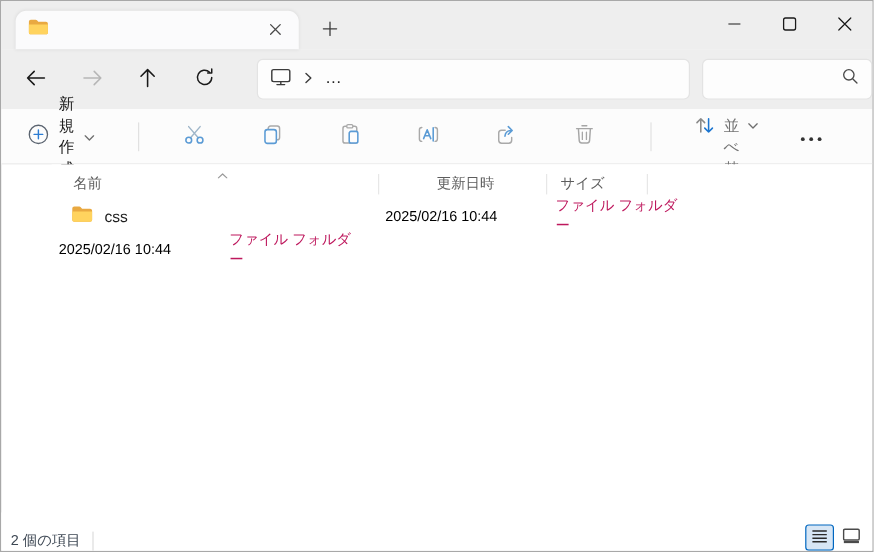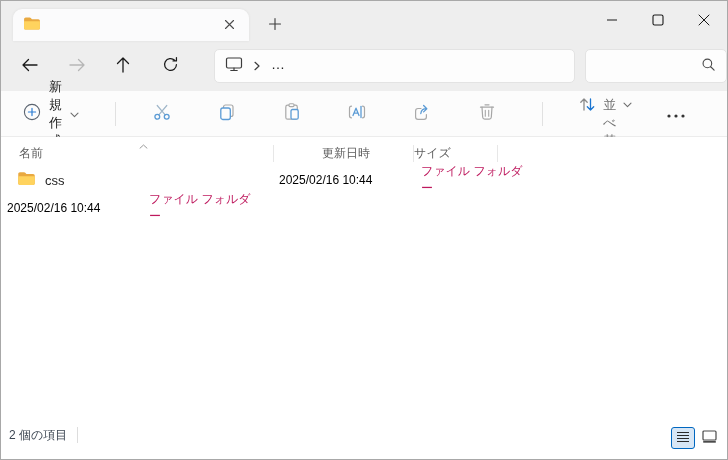--- a/index.html
+++ b/index.html
@@ -74,46 +74,46 @@
   .tb-sort, .tb-details {
     display: flex; align-items: flex-start; gap: 7px; height: 36px; padding: 0 9px;
     background: transparent; border: none; border-radius: 4px;
     font-size: 13px; color: #737373;
     font-family: "Liberation Sans", "DejaVu Sans", sans-serif;
   }
   .tb-more { width: 38px; }
   .tb-spacer { flex: 1; }
   .chev { color:#6e6e6e; }
   
-  .listarea { flex: 1; background: #fff; padding-top: 3px; position: relative; }
+  .listarea { flex: 1; background: #fff; padding-top: 3px; position: relative; margin-left: 42px; }
   .header-row {
     display: flex; align-items: center; height: 25px; margin-top: 1px;
     font-size: 12px; color: #5d5d5d;
   }
   .hcell { position: relative; height: 100%; display: flex; align-items: center; }
   .h-name { width: 272px; padding-left: 18px; }
   .h-date { width: 140px; padding-left: 6px; justify-content: center; }
   .h-type { width: 120px; padding-left: 8px; }
-  .h-size { width: 84px;  padding-left: 1px; }
+  .h-size { width: 84px;  padding-left: 12px; }
   .h-date::before, .h-type::before, .h-size::before, .h-end::before {
     content:""; position: absolute; left: 0; top: 4px; bottom: 4px; width: 1px; background: #e7e7e7;
   }
   .h-end { width: 1px; }
   .sort-asc { position: absolute; left: 138px; top: -3px; }
   .file-row { display: flex; align-items: center; height: 28px; }
   .cell-name {
     width: 272px; padding-left: 16px; display: flex; align-items: center; gap: 9px;
     font-size: 13px; color: #1f1f1f;
   }
   .cell-date { width: 140px; padding-left: 6px; font-size: 12px; color: #000000; }
   .cell-type { width: 120px; padding-left: 8px; font-size: 12px; color: #be185d; }
   .cell-size { width: 84px;  padding-left: 8px; font-size: 12px; color: #474747; }
   
   .statusbar {
-    height: 32px; flex: none; display: flex; align-items: flex-start; padding: 0 6px 0 8px;
+    height: 32px; flex: none; display: flex; align-items: flex-end; padding: 0 6px 0 8px;
     background: #fff;
   }
   .status-count { font-size: 12px; color: #3d4753; }
   .status-sep { width: 1px; height: 16px; background: #dddddd; margin-left: 10px; }
   .status-spacer { flex: 1; }
   .view-btn {
     width: 24px; height: 22px; display: flex; align-items: center; justify-content: center;
     border: 1px solid transparent; background: transparent; border-radius: 3px; margin-left: 2px;
   }
   .view-btn.active { border-color: #0067c0; background: #d7e6f5; }

